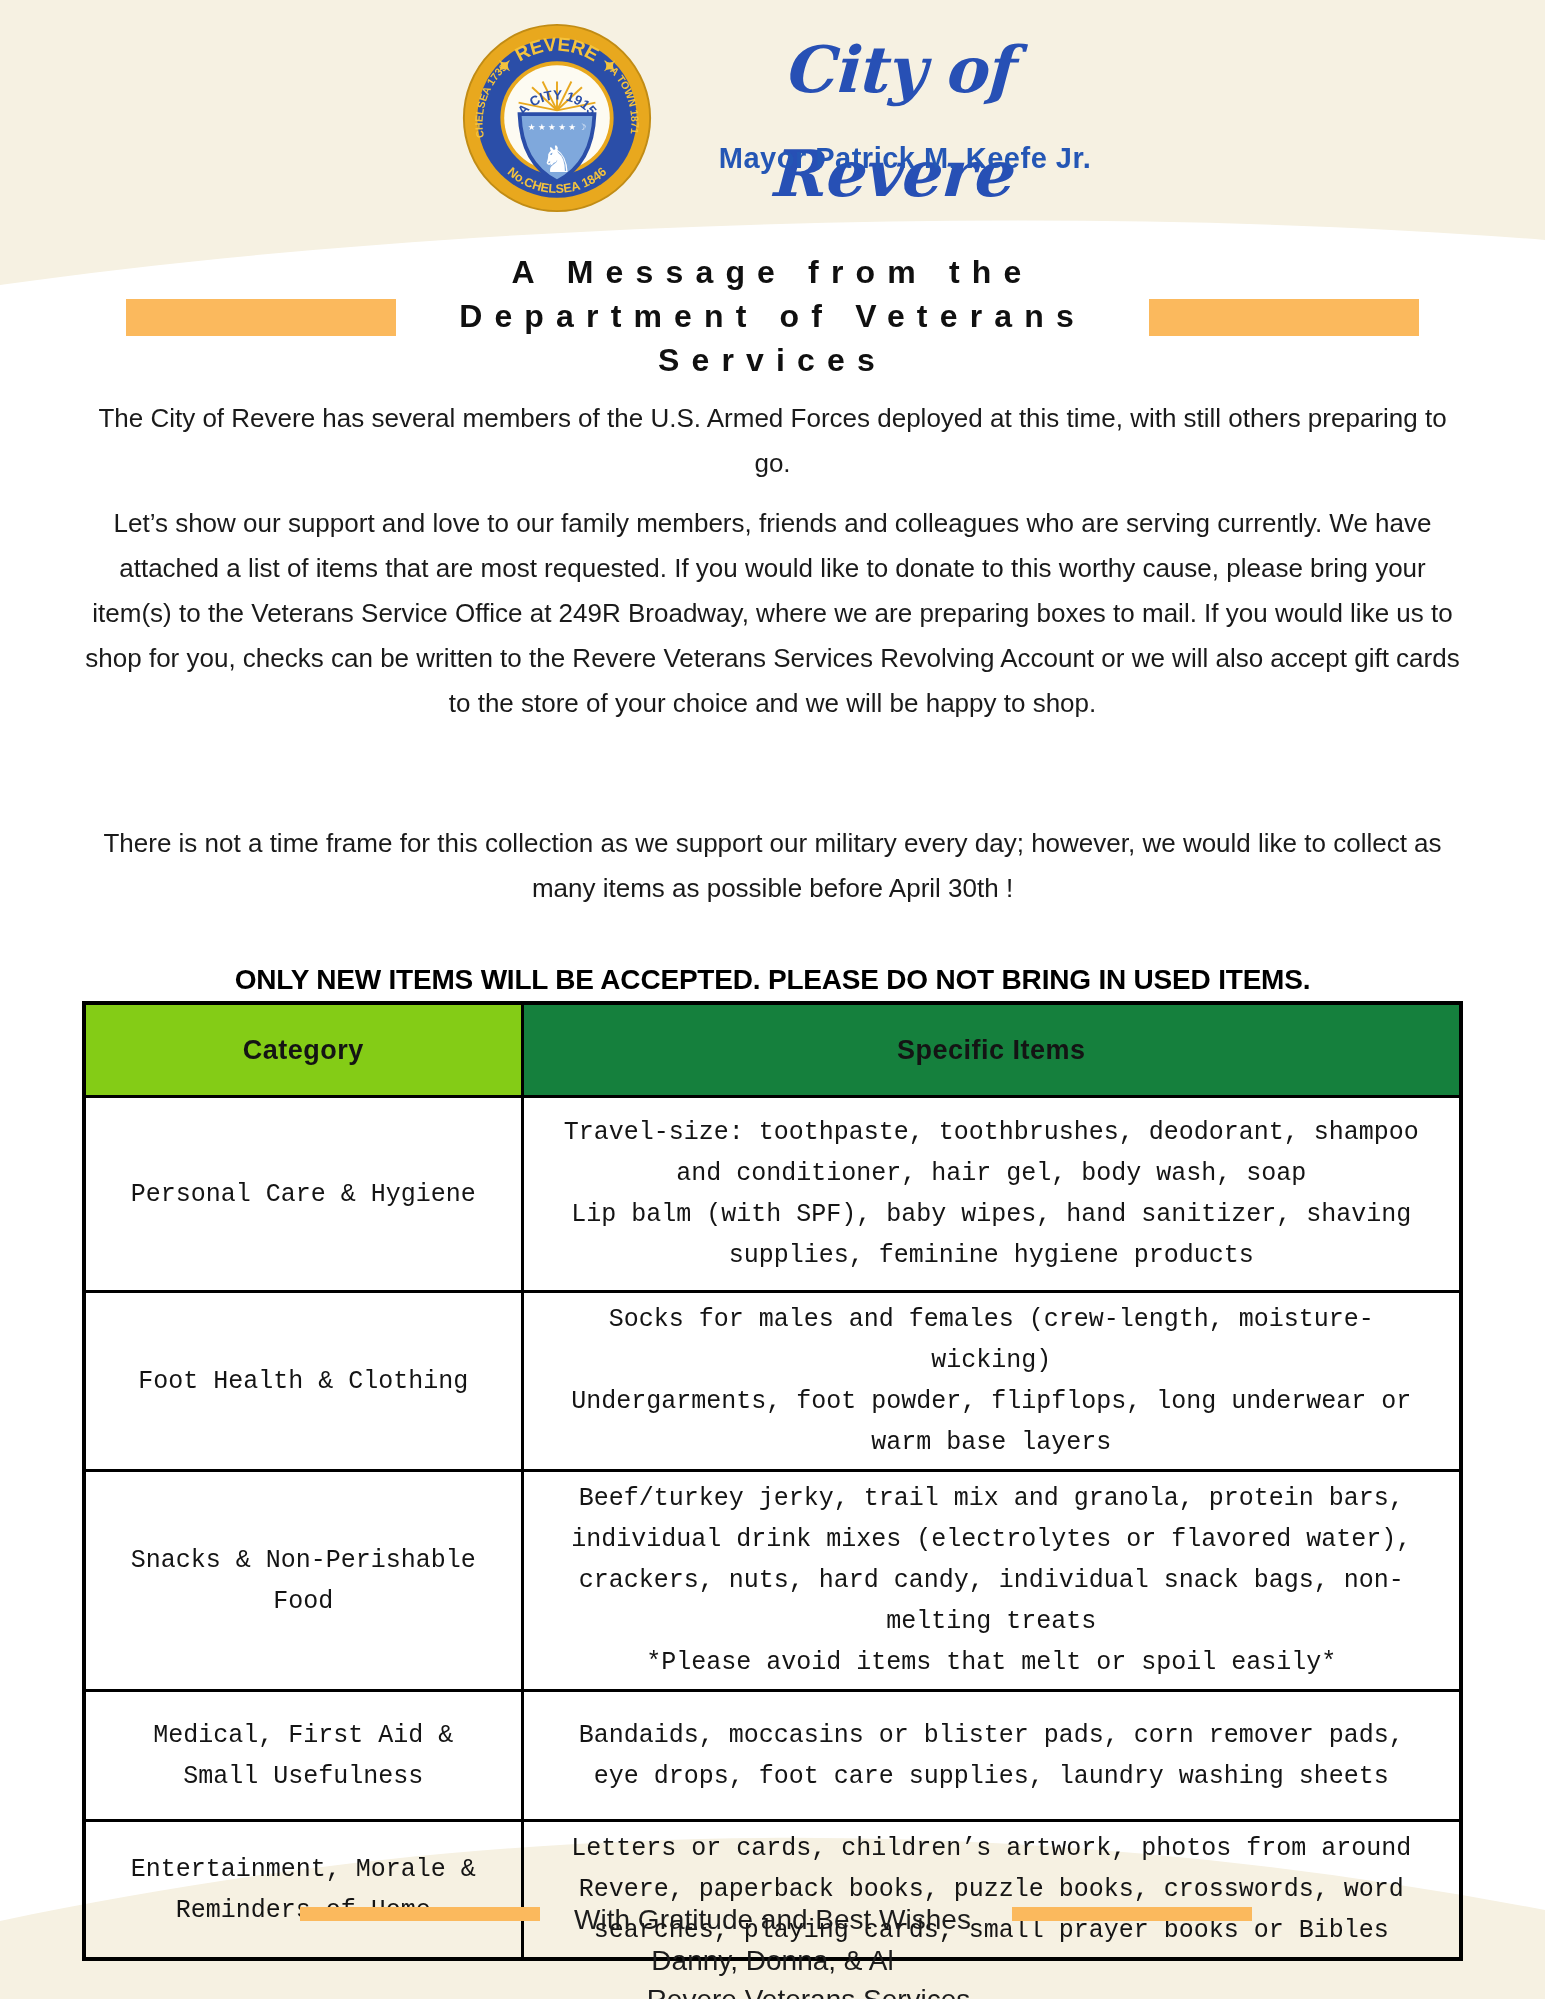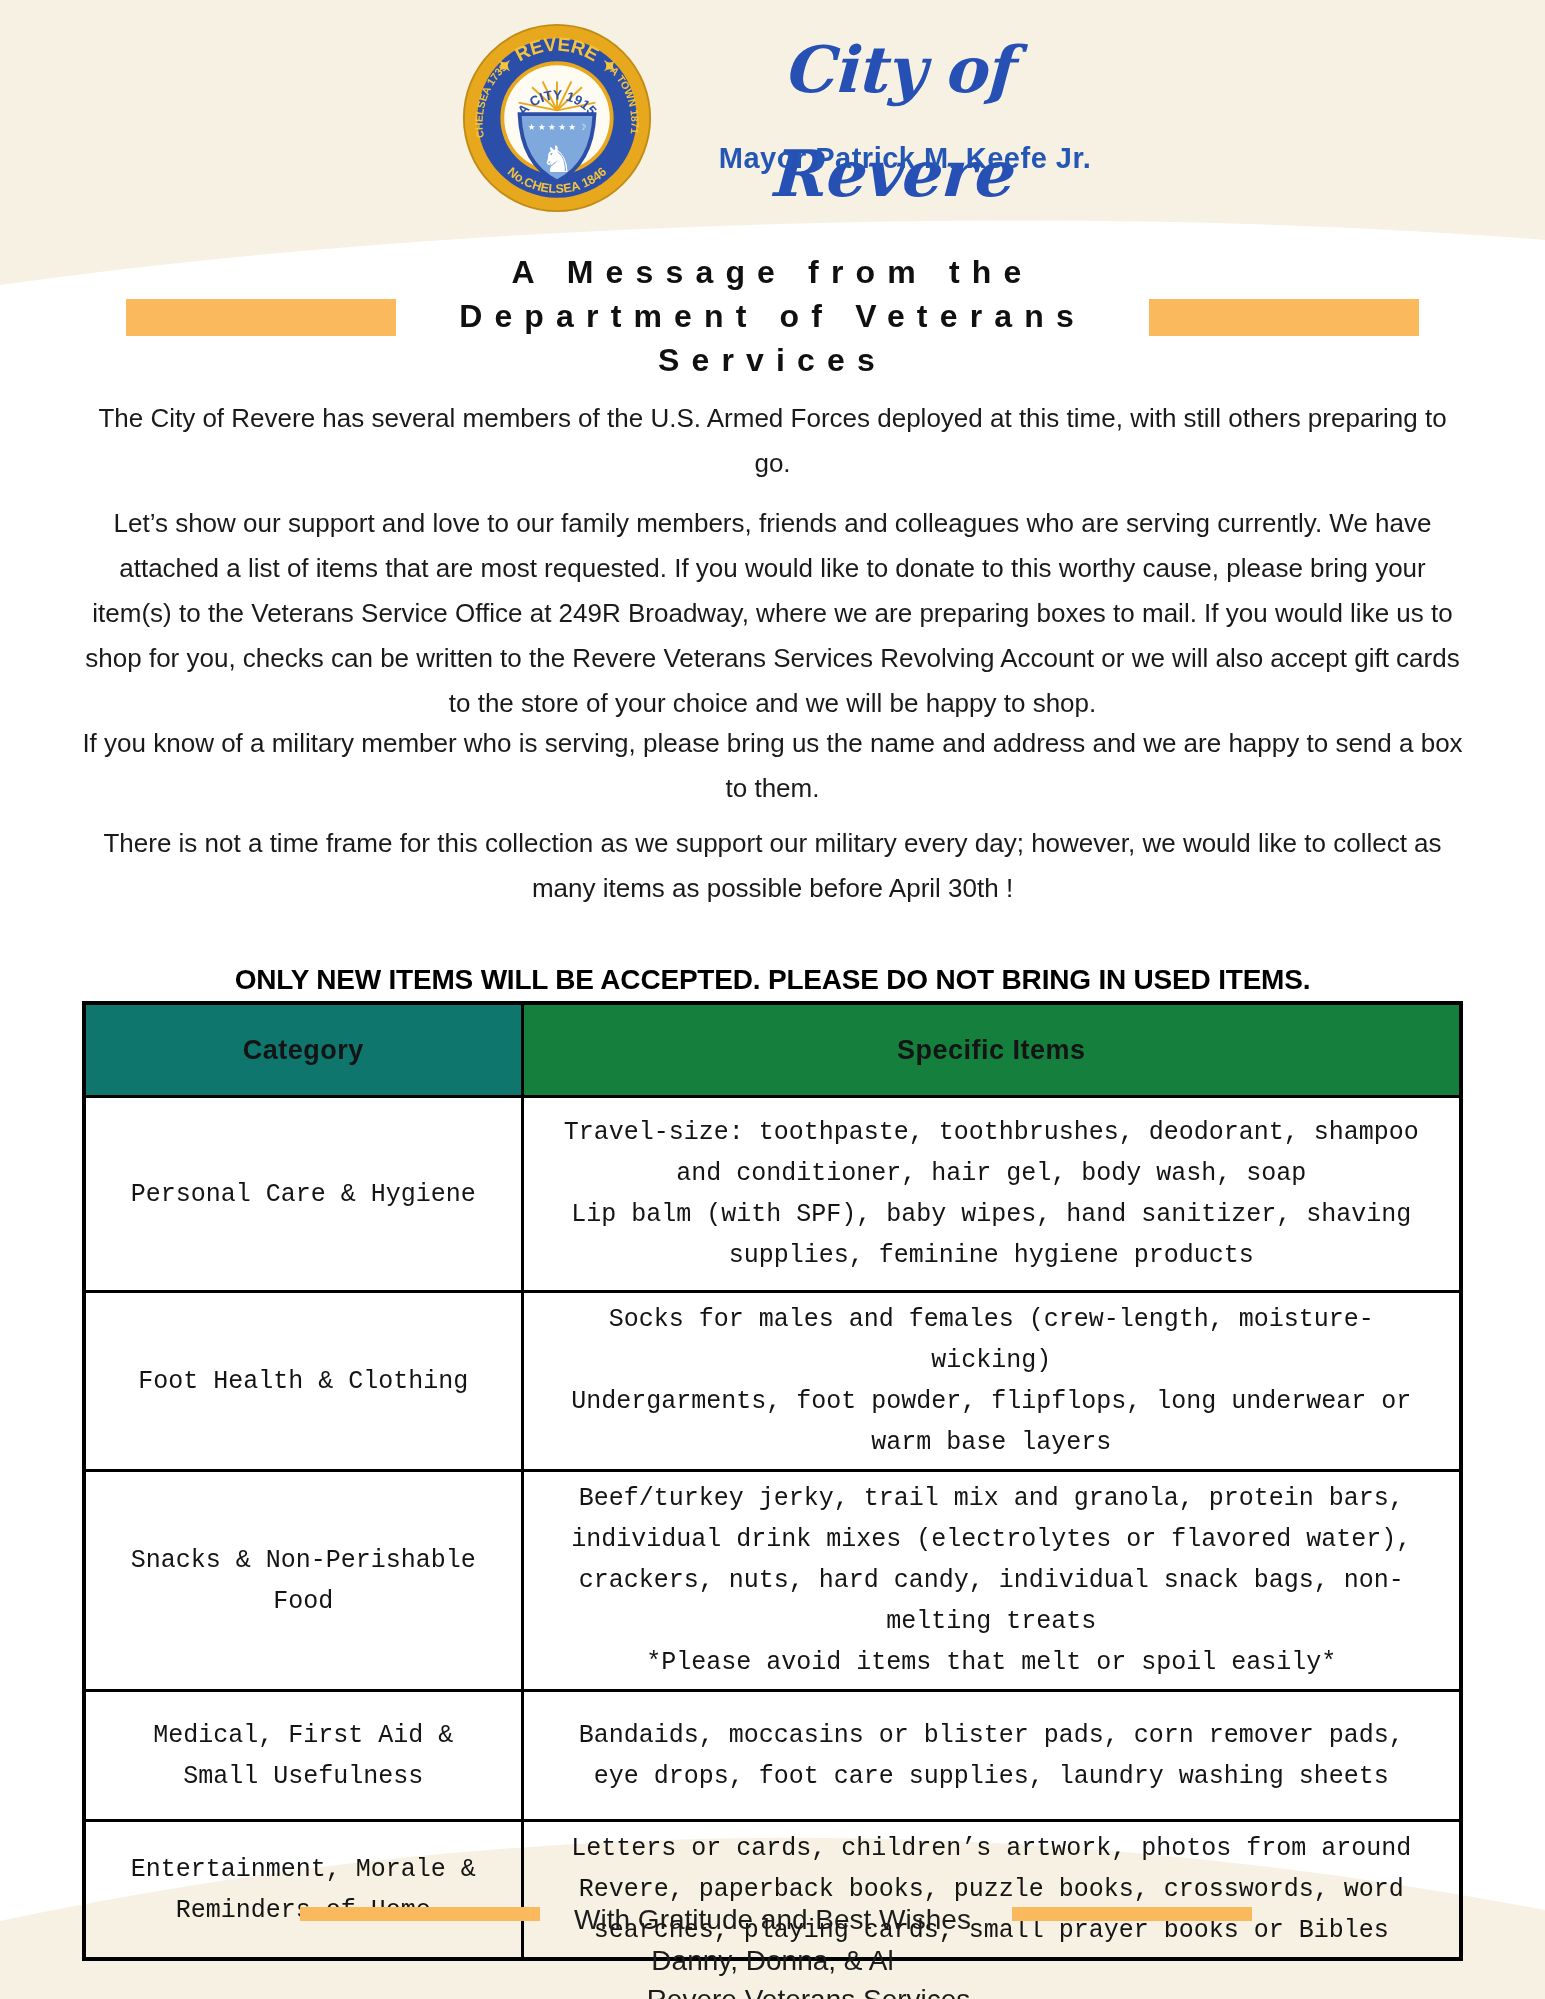--- a/index.html
+++ b/index.html
@@ -142,33 +142,32 @@
   <div class="msg-title">
     <div>A Message from the</div>
     <div>Department of Veterans</div>
     <div>Services</div>
   </div>
   <div class="bar tl layer" style="background:#FBB95D"></div>
   <div class="bar tr layer" style="background:#FBB95D"></div>
 
   <div class="para p1 layer">The City of Revere has several members of the U.S. Armed Forces deployed at this time, with still others preparing to go.</div>
   <div class="para p2 layer">Let’s show our support and love to our family members, friends and colleagues who are serving currently. We have attached a list of items that are most requested. If you would like to donate to this worthy cause, please bring your item(s) to the Veterans Service Office at 249R Broadway, where we are preparing boxes to mail. If you would like us to shop for you, checks can be written to the Revere Veterans Services Revolving Account or we will also accept gift cards to the store of your choice and we will be happy to shop.</div>
-  <div class="para p3 layer">If you know of a military member who is serving, please bring us the name and address and we are happy to send a box to them.</div>
   <div class="para p4 layer">There is not a time frame for this collection as we support our military every day; however, we would like to collect as many items as possible before April 30th !</div>
 
   <div class="warning layer">ONLY NEW ITEMS WILL BE ACCEPTED.  PLEASE DO NOT BRING IN USED ITEMS.</div>
 
   <table class="items layer">
     <colgroup>
         <col class="c1">
         <col>
       </colgroup>
     <thead>
       <tr>
-        <th style="background:#0f766e">Category</th>
+        <th style="background:#84cc16">Category</th>
         <th style="background:#15803d">Specific Items</th>
       </tr>
     </thead>
     <tbody>
       <tr class="r1">
         <td>Personal Care &amp; Hygiene</td>
         <td class="items-cell">Travel-size: toothpaste, toothbrushes, deodorant, shampoo and conditioner, hair gel, body wash, soap
 Lip balm (with SPF), baby wipes, hand sanitizer, shaving supplies, feminine hygiene products</td>
       </tr>
       <tr class="r2">

